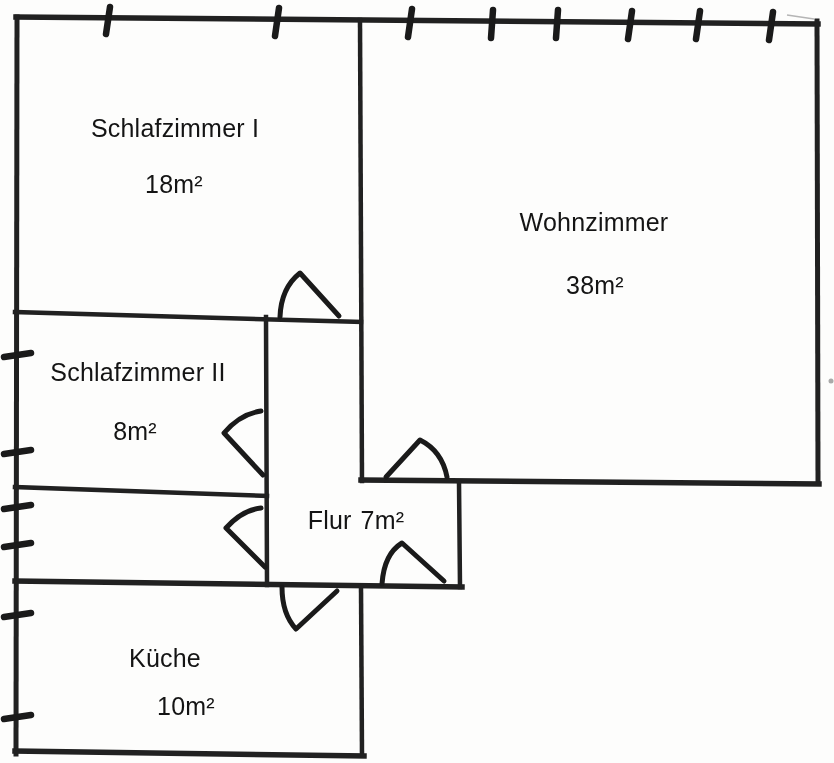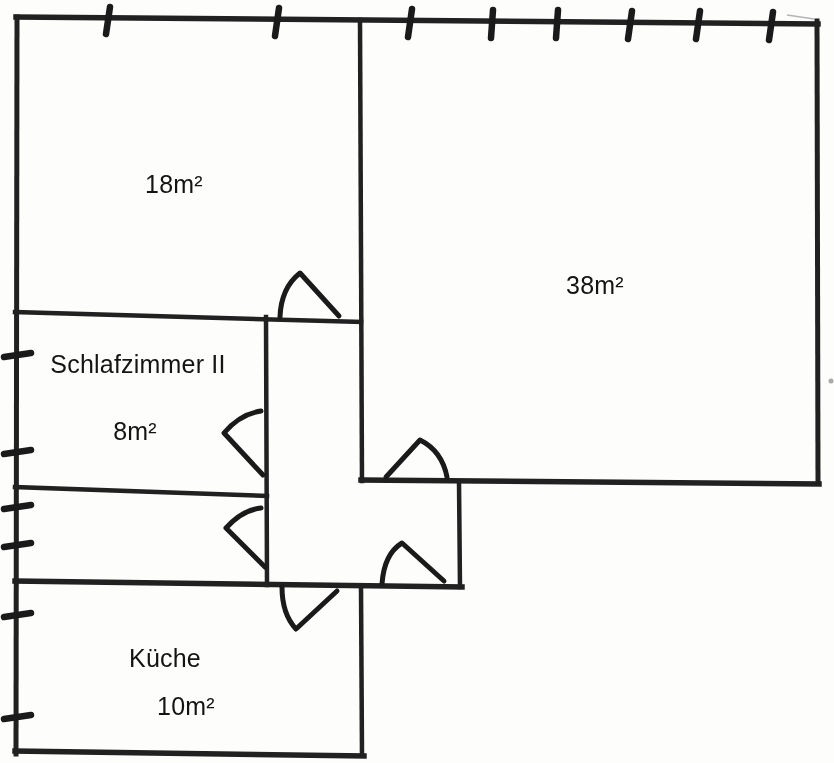--- a/index.html
+++ b/index.html
@@ -72,25 +72,31 @@
       <path d="M282,587 Q282,614 296,629 L337,591"></path>
       <path d="M382,584 Q384,554 402,543 L444,581"></path>
     </g>
 
     <g>
       <circle cx="831" cy="381" r="2.5" fill="#8d8d8d" opacity="0.75"></circle>
       <path d="M787,15 L814,19" stroke="#b5b5b5" stroke-width="1.5" fill="none"></path>
     </g>
   </svg>
 
+  <div class="lbl" style="left:175px;top:128px">Schlafzimmer I</div>
   <div class="lbl" style="left:174px;top:184px">18m²</div>
 
+  <div class="lbl" style="left:594px;top:222px">Wohnzimmer</div>
   <div class="lbl" style="left:595px;top:285px">38m²</div>
 
-  <div class="lbl" style="left:138px;top:364px">Schlafzimmer II</div>
+  <div class="lbl" style="left:138px;top:372px">Schlafzimmer II</div>
   <div class="lbl" style="left:135px;top:431px">8m²</div>
 
 
+  <div class="lbl" style="left:356px;top:520px">
+    <span>Flur</span>
+    <span class="area-inline">7m²</span>
+  </div>
 
   <div class="lbl" style="left:165px;top:658px">Küche</div>
   <div class="lbl" style="left:186px;top:706px">10m²</div>
 
 </div>
 
 </body></html>

